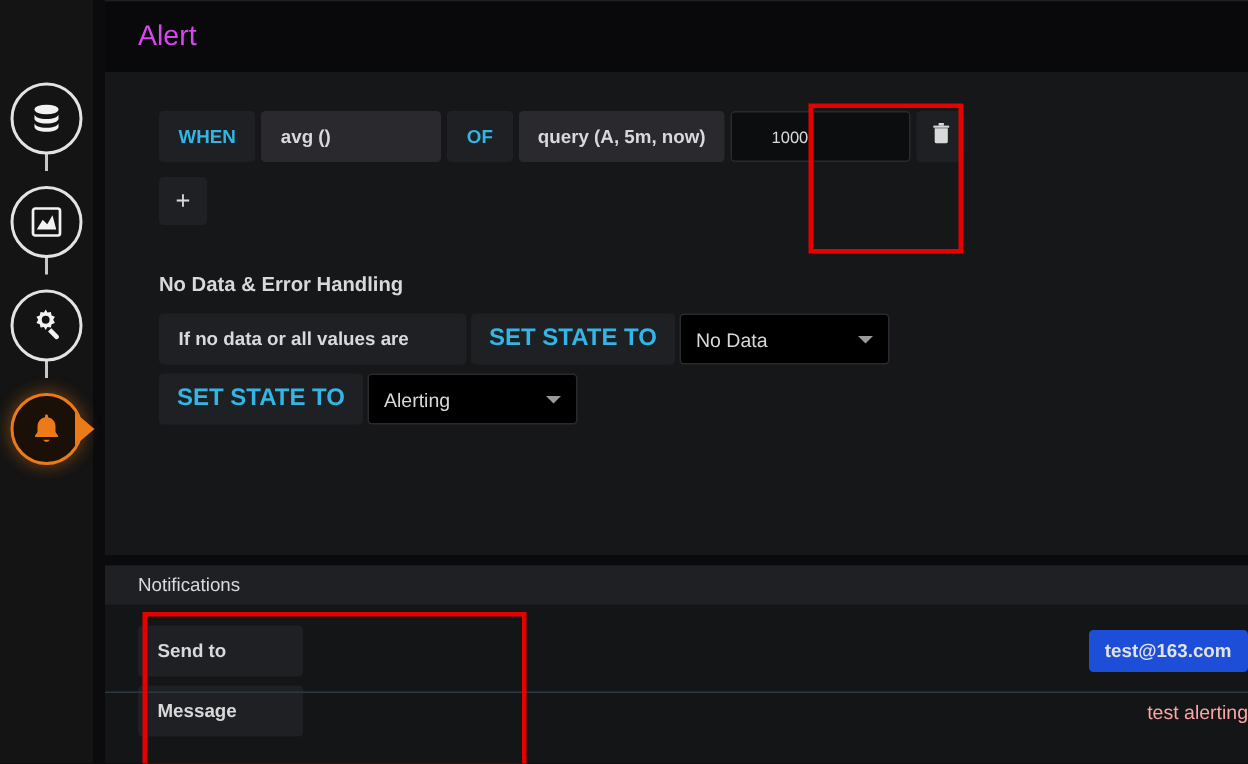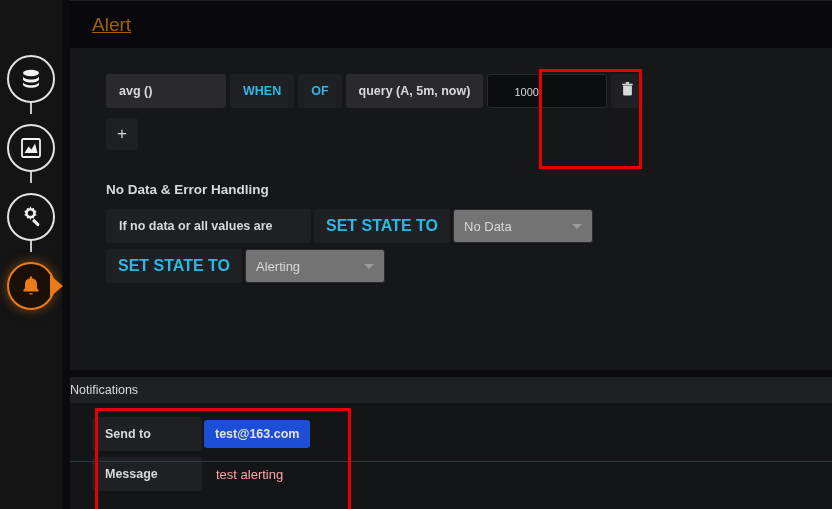--- a/index.html
+++ b/index.html
@@ -90,22 +90,21 @@
   #alert-topbar {
     height: 47px;
     background: #09090b;
     display: flex;
     align-items: center;
     padding-left: 22px;
     box-sizing: border-box;
   }
   #alert-title {
     font-size: 19px;
-    color: #a16207;
-    text-decoration: underline;
+    color: #d946ef;
   }
   #alert-body {
     padding: 26px 0 0 36px;
   }
 
   .section-header {
     font-size: 13.5px;
     font-weight: bold;
     color: #d8d9da;
     margin-bottom: 12px;
@@ -192,21 +191,21 @@
     background: #1f2023;
     color: #33b5e5;
     font-weight: bold;
     font-size: 16px;
     height: 34px;
     line-height: 34px;
     padding: 0 12px;
     border-radius: 3px;
   }
   .select {
-    background: #737373;
+    background: #000000;
     border: 1px solid #2a2a2e;
     border-radius: 3px;
     height: 34px;
     width: 140px;
     box-sizing: border-box;
     display: flex;
     align-items: center;
     justify-content: space-between;
     padding: 0 10px;
     font-size: 13px;
@@ -226,30 +225,32 @@
     top: 377px;
     width: 762px;
     height: 132px;
     background: #141517;
   }
   #notif-header {
     height: 26px;
     background: #1f2023;
     display: flex;
     align-items: center;
+    padding-left: 22px;
     box-sizing: border-box;
     font-size: 12.5px;
     color: #d8d9da;
   }
   #notif-body { padding: 14px 0 0 22px; }
   .notif-row {
     display: flex;
     align-items: center;
-    gap: 2px;
+    gap: 16px;
     margin-bottom: 6px;
+    justify-content: space-between;
   }
   .notif-label {
     background: #1f2023;
     color: #d8d9da;
     font-weight: bold;
     font-size: 12.5px;
     height: 34px;
     line-height: 34px;
     padding: 0 13px;
     width: 110px;
@@ -352,22 +353,22 @@
 <div id="alert-panel">
 
   <div id="alert-topbar">
     <div id="alert-title">Alert</div>
   </div>
 
   <div id="alert-body">
 
 
     <div class="cond-row">
+      <div class="pill pill-key">WHEN</div>
       <div class="pill pill-val" style="width:120px;">avg ()</div>
-      <div class="pill pill-key">WHEN</div>
       <div class="pill pill-key">OF</div>
       <div class="pill pill-val">query (A, 5m, now)</div>
       <div class="pill pill-input">1000</div>
       <div class="icon-btn">
         <span>
           <svg width="13" height="14" viewBox="0 0 14 16" fill="#d8d9da">
             <path d="M2 4h10v10a1.5 1.5 0 01-1.5 1.5h-7A1.5 1.5 0 012 14z"></path>
             <rect x="1" y="2" width="12" height="1.6"></rect>
             <rect x="5" y="0" width="4" height="2"></rect>
           </svg>

